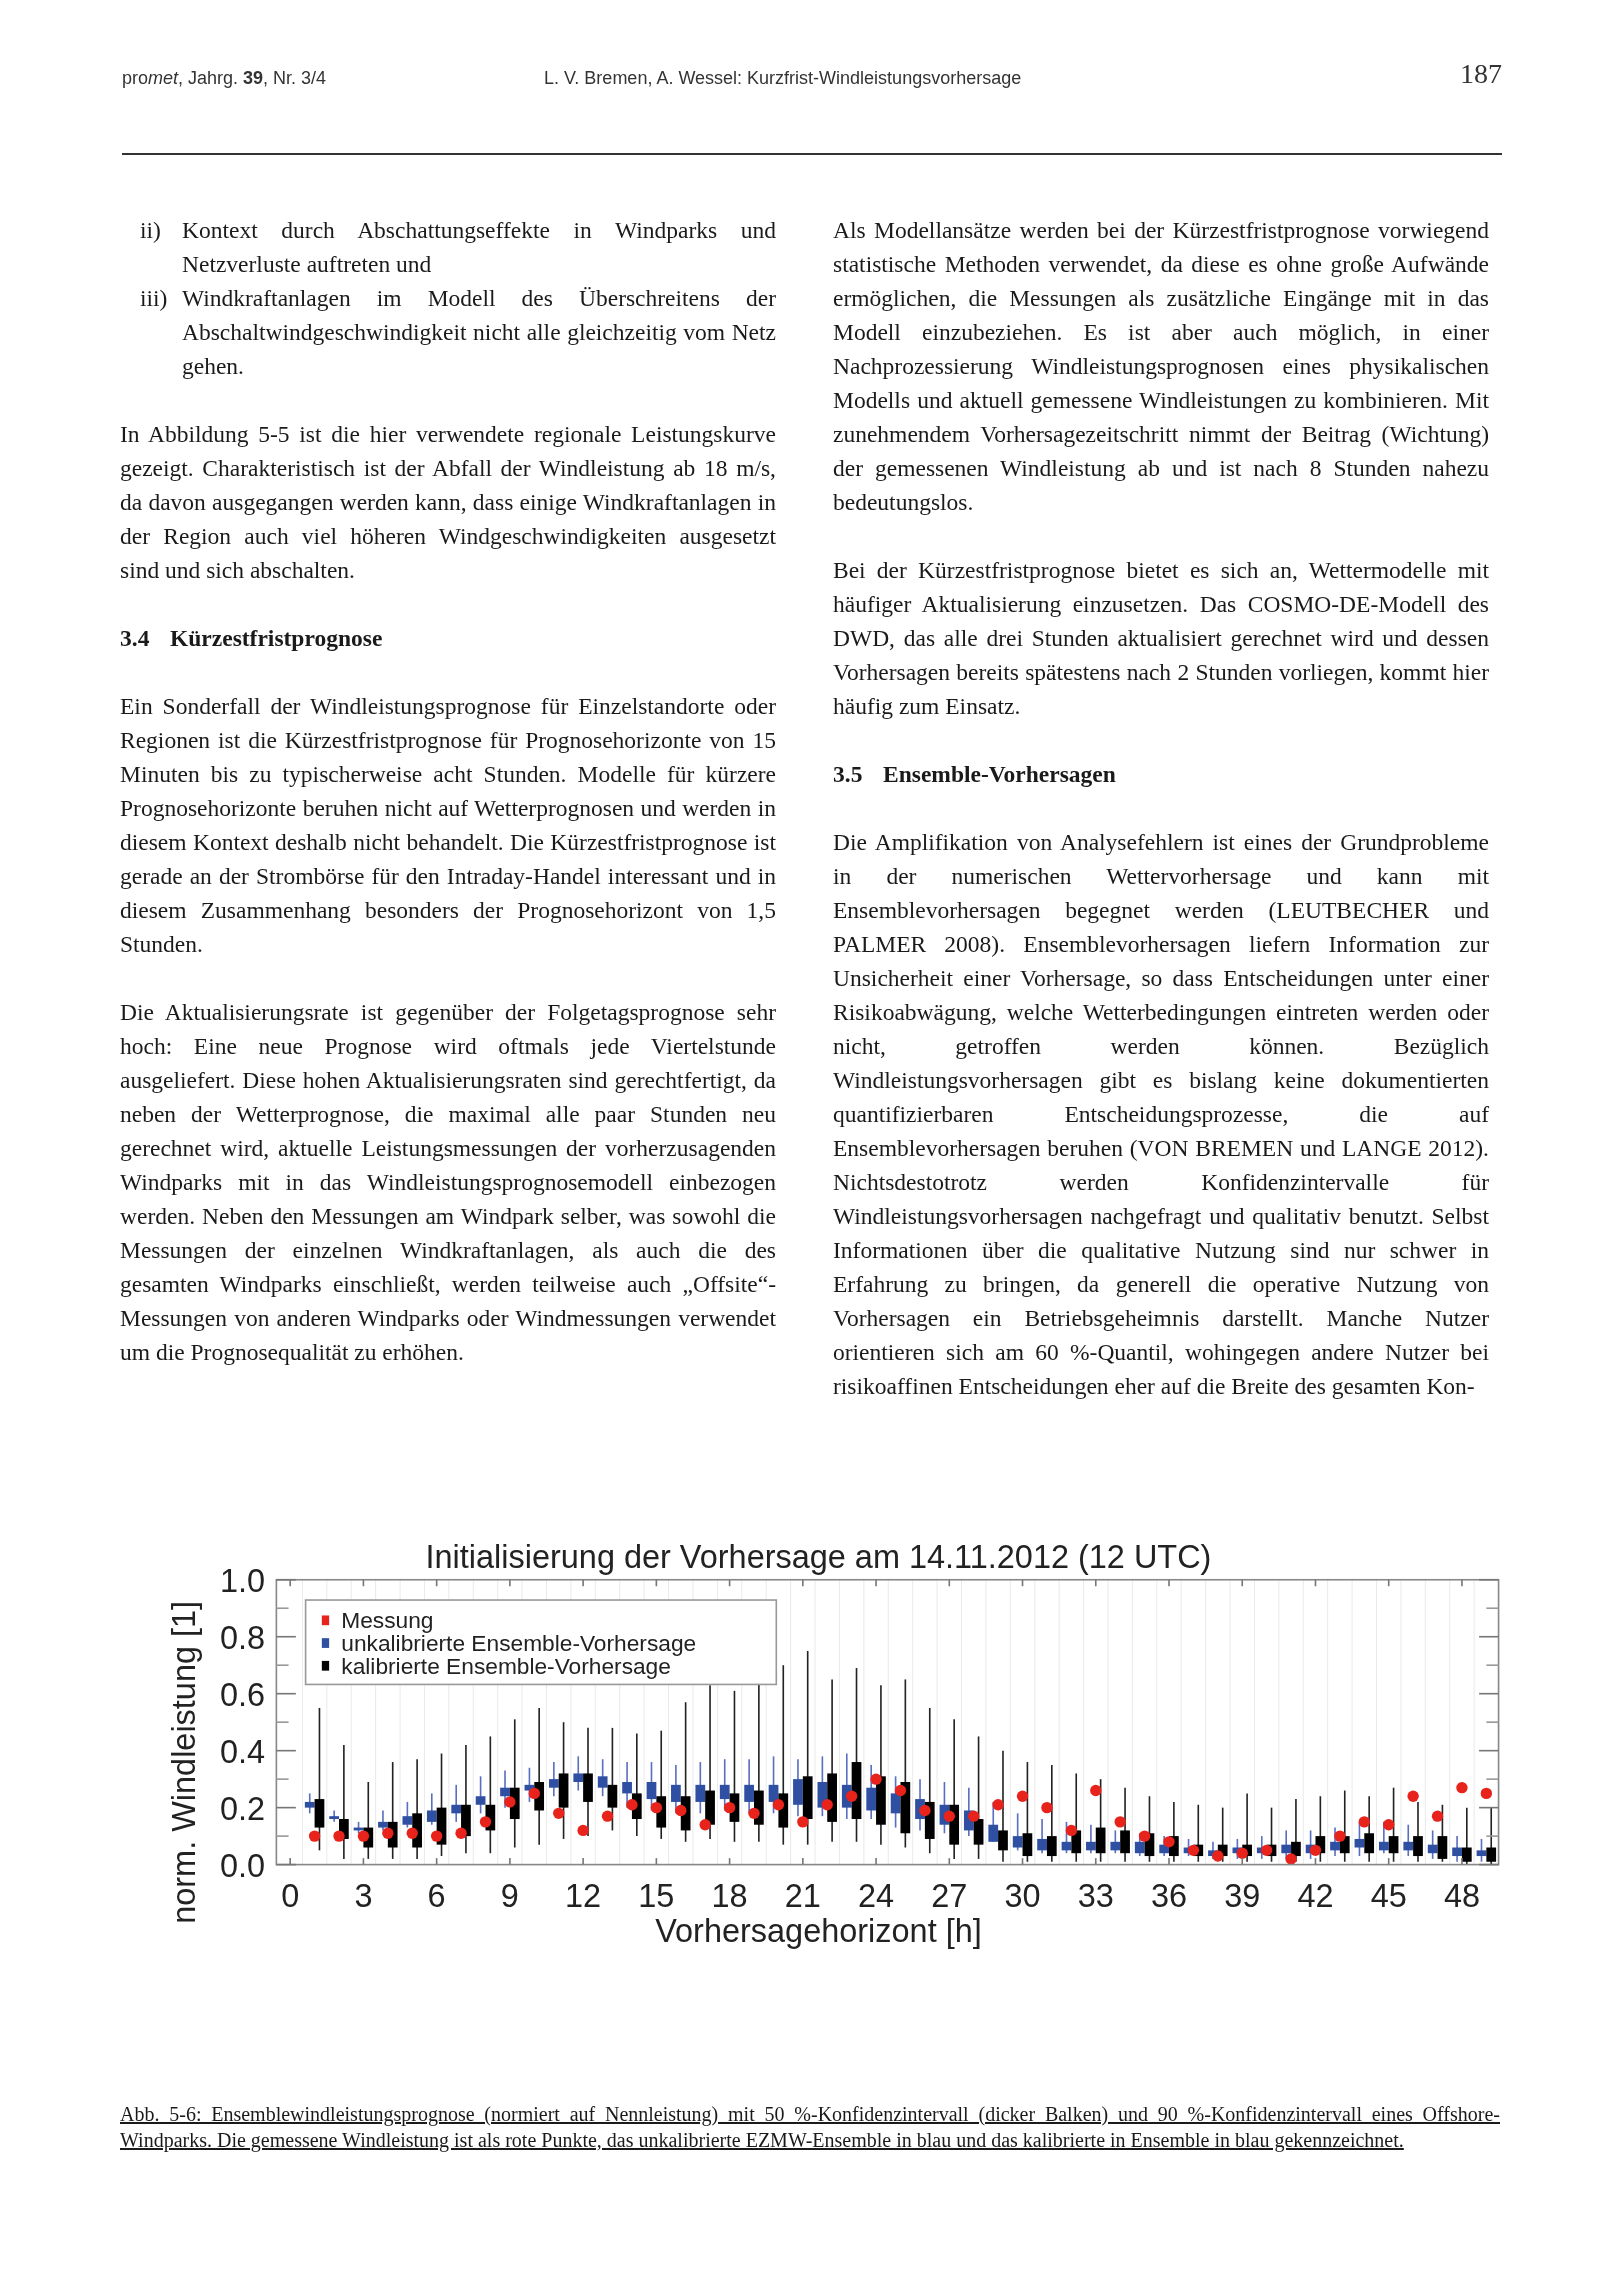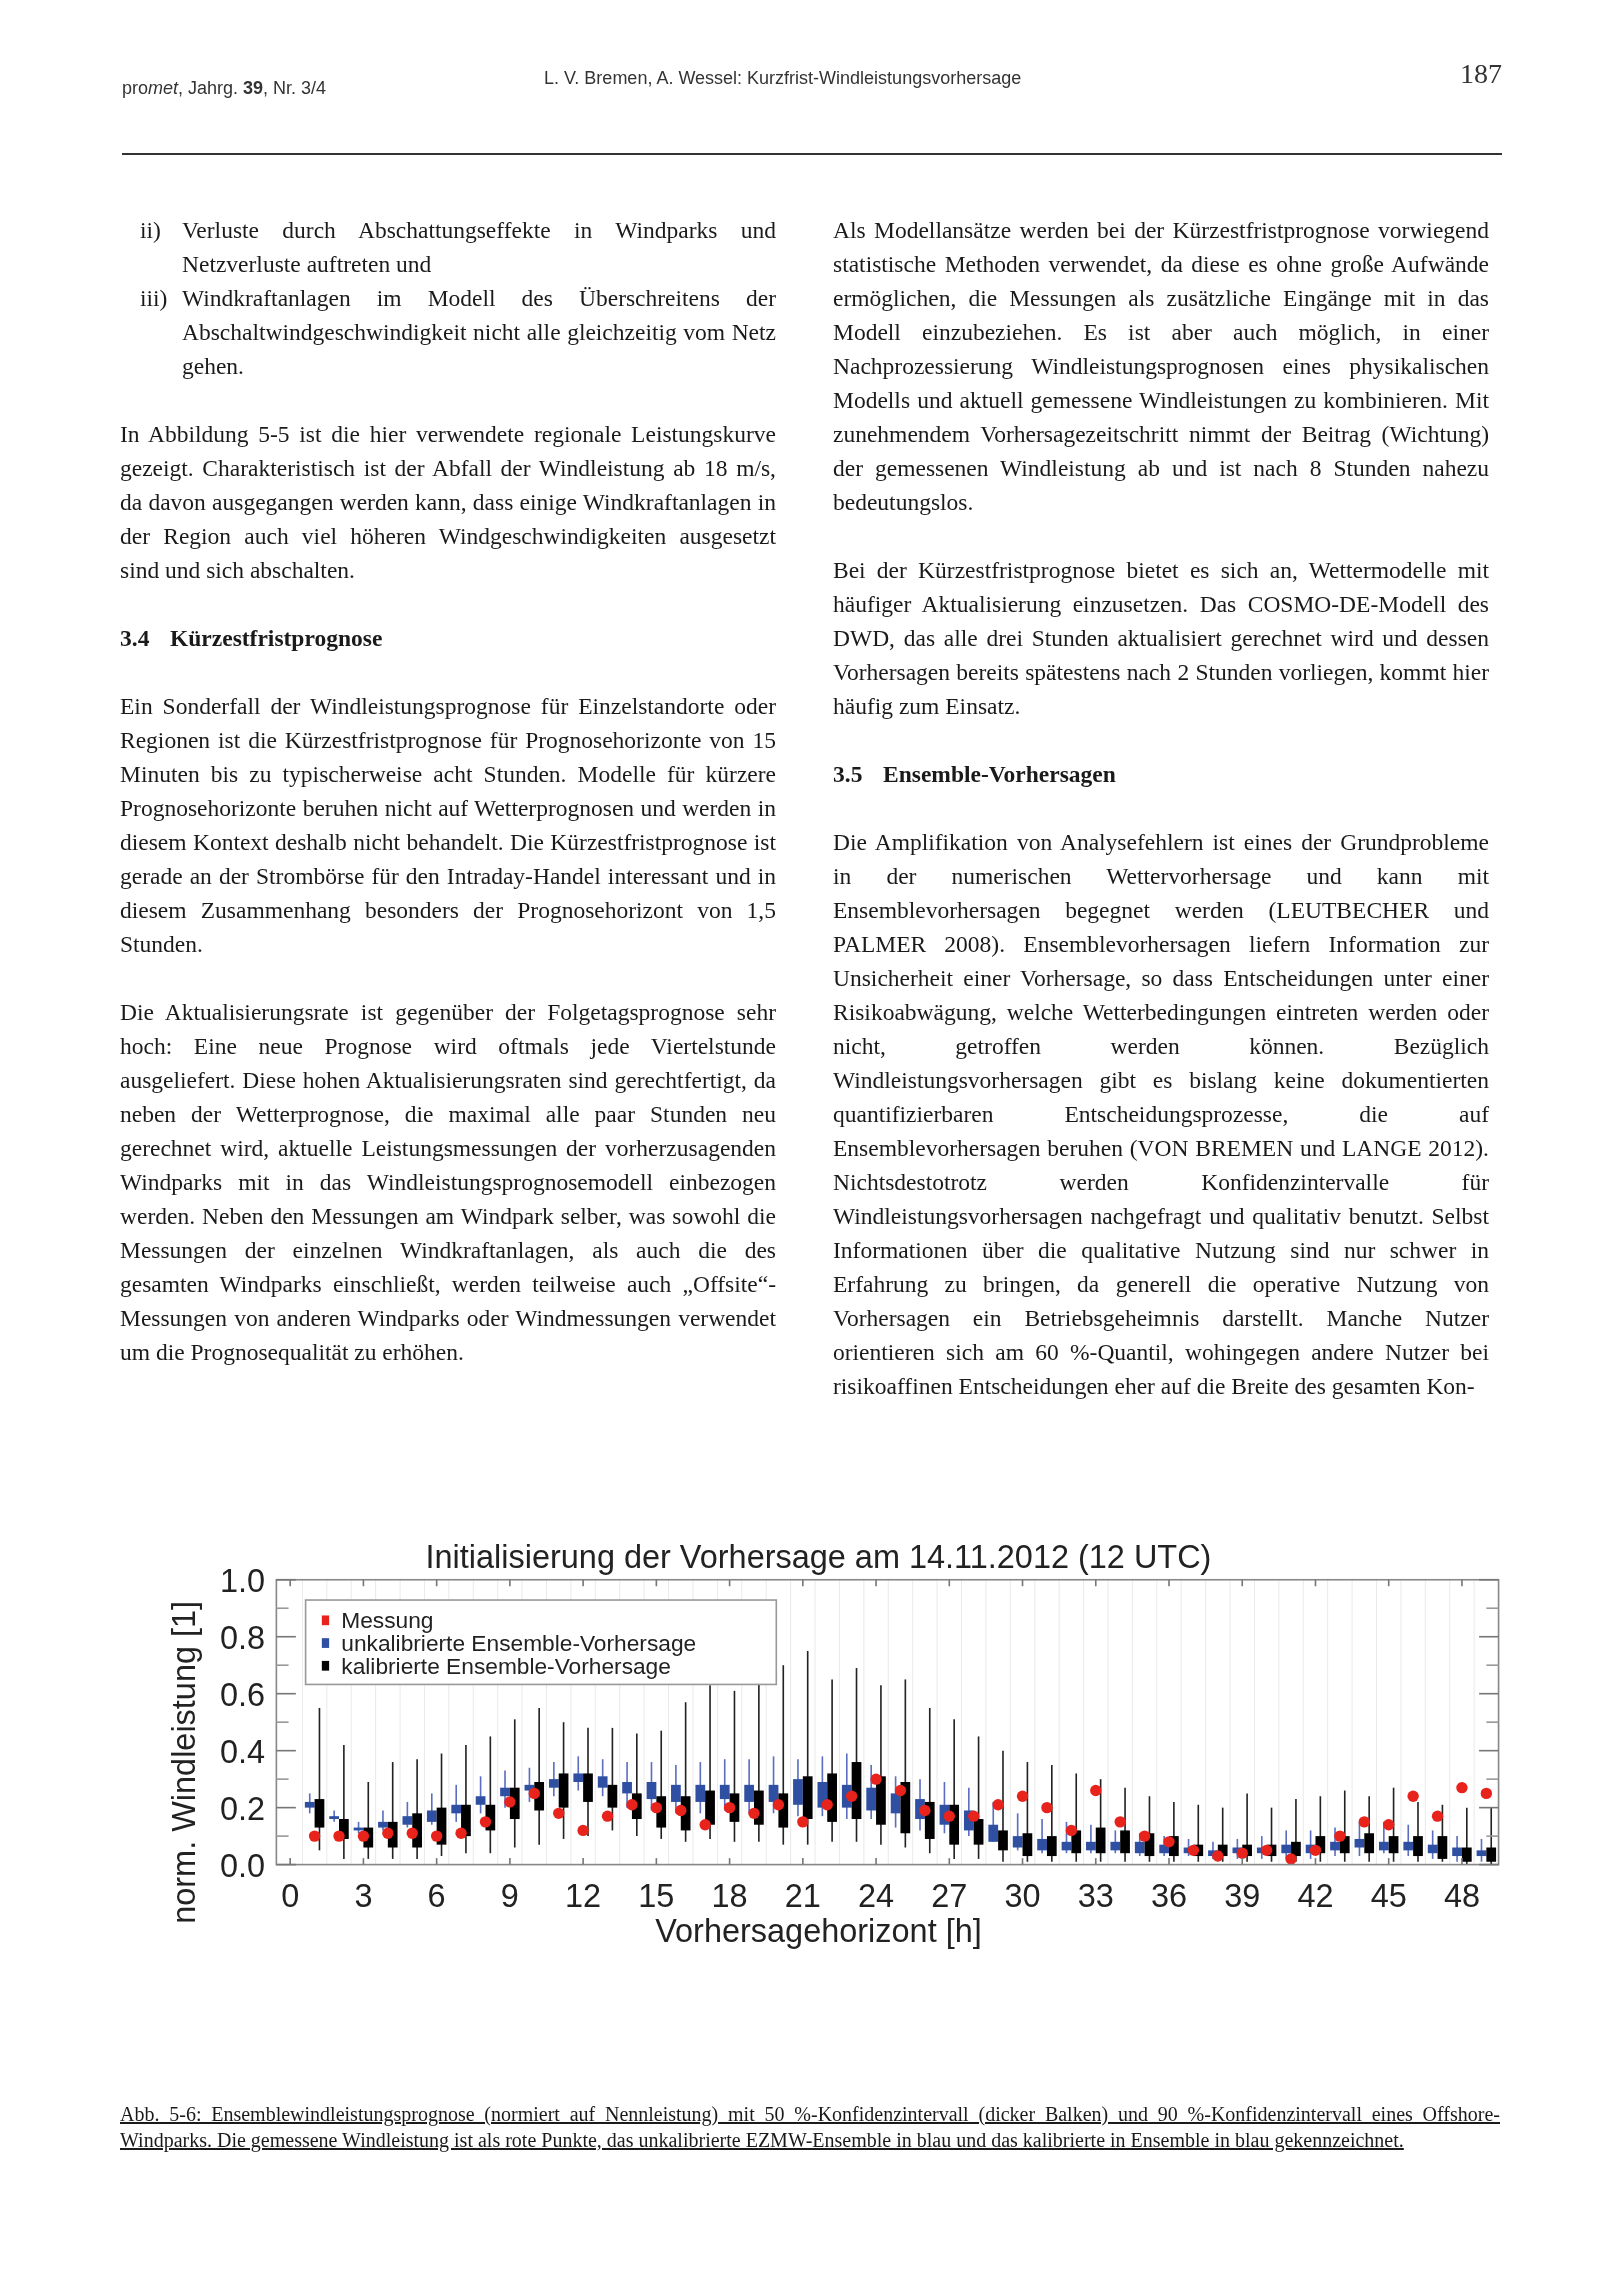--- a/index.html
+++ b/index.html
@@ -1,18 +1,18 @@
 <!DOCTYPE html>
 <html style="font-size:13px"><head>
 <meta charset="utf-8">
 <style>
   html, body { margin:0; padding:0; background:#ffffff; }
   body { width:1624px; height:2295px; position:relative; overflow:hidden; font-family:"Liberation Serif", serif; color:#1a1a1a; }
   .header { position:absolute; left:122px; top:58px; width:1380px; height:39px; font-family:"Liberation Sans", sans-serif; font-size:18px; color:#333; }
-  .header .journal { position:absolute; left:0; top:9.7px;margin-top:10px; }
+  .header .journal { position:absolute; left:0; top:9.7px; }
   .header .journal i { font-style:italic; }
   .header .authors { position:absolute; left:422px; top:9.7px; }
   .header .pageno { position:absolute; right:0; top:0; font-family:"Liberation Serif", serif; font-size:28px; }
   .header-rule { position:absolute; left:122px; top:153px; width:1380px; height:2.4px; background:#333; }
   .col { position:absolute; top:213px; width:656px; font-size:23.5px; line-height:34px; text-align:justify; }
   .col.left { left:120px; }
   .col.right { left:833px; }
   .col p { margin:0 0 34px 0; }
   .col h3 { margin:0 0 34px 0; font-size:23.5px; font-weight:bold; }
   .col h3 .num { display:inline-block; width:50px; }
@@ -29,21 +29,21 @@
 <div class="header">
   <span class="journal"><span>pro</span><i>met</i><span>, Jahrg. </span><b>39</b><span>, Nr. 3/4</span></span>
   <span class="authors">L. V. Bremen, A. Wessel: Kurzfrist-Windleistungsvorhersage</span>
   <span class="pageno">187</span>
 </div>
 <div class="header-rule"></div>
 
 <div class="col left">
   <div class="list-item">
     <span class="lbl">ii)</span>
-    <span class="txt">Verluste durch Abschattungseffekte in Windparks und Netzverluste auftreten und</span>
+    <span class="txt">Kontext durch Abschattungseffekte in Windparks und Netzverluste auftreten und</span>
   </div>
   <div class="list-item" style="margin-bottom:34px;">
     <span class="lbl">iii)</span>
     <span class="txt">Windkraftanlagen im Modell des Überschreitens der Abschaltwindgeschwindigkeit nicht alle gleichzeitig vom Netz gehen.</span>
   </div>
   <p>In Abbildung 5-5 ist die hier verwendete regionale Leistungskurve gezeigt. Charakteristisch ist der Abfall der Windleistung ab 18 m/s, da davon ausgegangen werden kann, dass einige Windkraftanlagen in der Region auch viel höheren Windgeschwindigkeiten ausgesetzt sind und sich abschalten.</p>
   <h3><span class="num">3.4</span><span>Kürzestfristprognose</span></h3>
   <p>Ein Sonderfall der Windleistungsprognose für Einzelstandorte oder Regionen ist die Kürzestfristprognose für Prognosehorizonte von 15 Minuten bis zu typischerweise acht Stunden. Modelle für kürzere Prognosehorizonte beruhen nicht auf Wetterprognosen und werden in diesem Kontext deshalb nicht behandelt. Die Kürzestfristprognose ist gerade an der Strombörse für den Intraday-Handel interessant und in diesem Zusammenhang besonders der Prognosehorizont von 1,5 Stunden.</p>
   <p>Die Aktualisierungsrate ist gegenüber der Folgetagsprognose sehr hoch: Eine neue Prognose wird oftmals jede Viertelstunde ausgeliefert. Diese hohen Aktualisierungsraten sind gerechtfertigt, da neben der Wetterprognose, die maximal alle paar Stunden neu gerechnet wird, aktuelle Leistungsmessungen der vorherzusagenden Windparks mit in das Windleistungsprognosemodell einbezogen werden. Neben den Messungen am Windpark selber, was sowohl die Messungen der einzelnen Windkraftanlagen, als auch die des gesamten Windparks einschließt, werden teilweise auch „Offsite“-Messungen von anderen Windparks oder Windmessungen verwendet um die Prognosequalität zu erhöhen.</p>
 </div>

